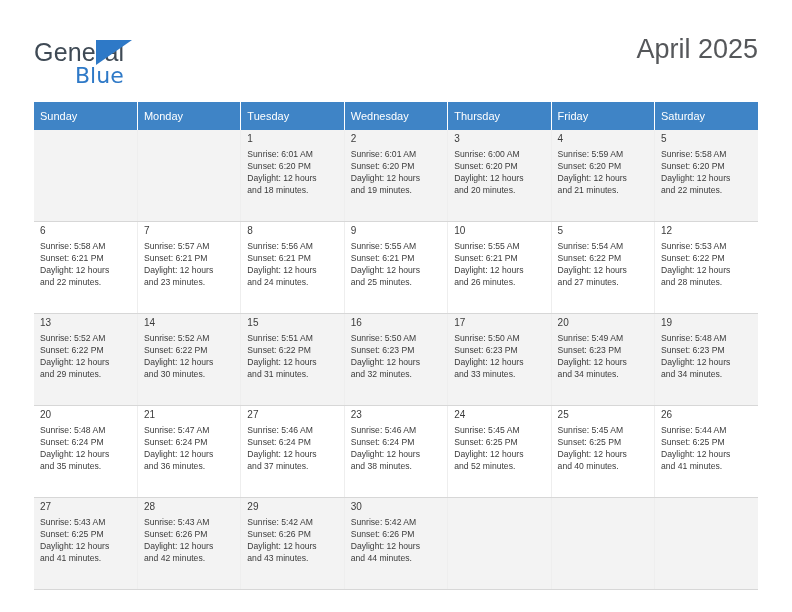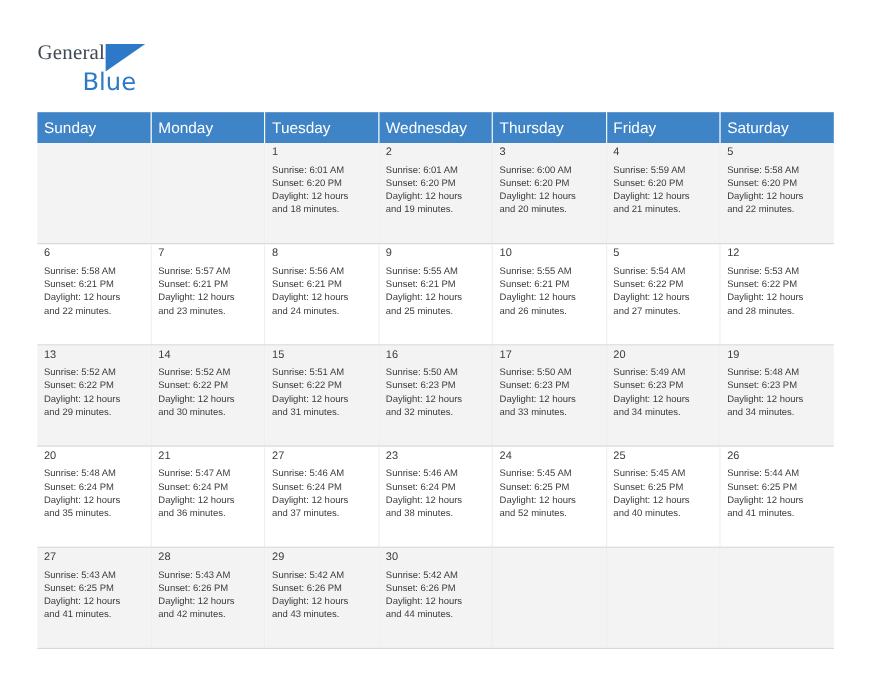--- a/index.html
+++ b/index.html
@@ -28,24 +28,24 @@
     height: 72px;
   }
   .logo {
     position: absolute;
     left: 0;
     top: 12px;
     width: 200px;
     height: 50px;
   }
   .logo-general {
-    font-size: 19px;
+    font-size: 25px;
     color: #3f4a55;
     letter-spacing: .2px;
-    font-family: Liberation Serif, serif;
+    font-family: Liberation Sans, sans-serif;
   }
   .logo-blue {
     position: absolute;
     left: 41px;
     top: 25px;
     font-size: 22px;
     color: #2e79c7;
     font-family: "DejaVu Sans", sans-serif;
     text-align: center;
   }
@@ -84,21 +84,21 @@
   
   table.cal {
     border-collapse: collapse;
     width: 724px;
     table-layout: fixed;
     margin-top: 4px;
   }
   table.cal th {
     background: #3f84c6;
     color: #ffffff;
-    font-size: 14px;
+    font-size: 11px;
     font-weight: normal;
     text-align: left;
     padding: 5px 0 5px 6px;
     border-right: 1px solid #ffffff;
     height: 18px;
   }
   table.cal th:last-child { border-right: none; }
   table.cal td {
     vertical-align: top;
     font-size: 8.6px;
@@ -124,20 +124,21 @@
 <body>
 
 <div class="page">
 
   <div class="header">
     <div class="logo">
       <span class="logo-general">General</span>
       <span class="logo-flag"></span>
       <span class="logo-blue">Blue</span>
     </div>
+    <div class="title">April 2025</div>
   </div>
 
   <table class="cal">
     <thead>
       <tr>
         <th>Sunday</th>
         <th>Monday</th>
         <th>Tuesday</th>
         <th>Wednesday</th>
         <th>Thursday</th>

